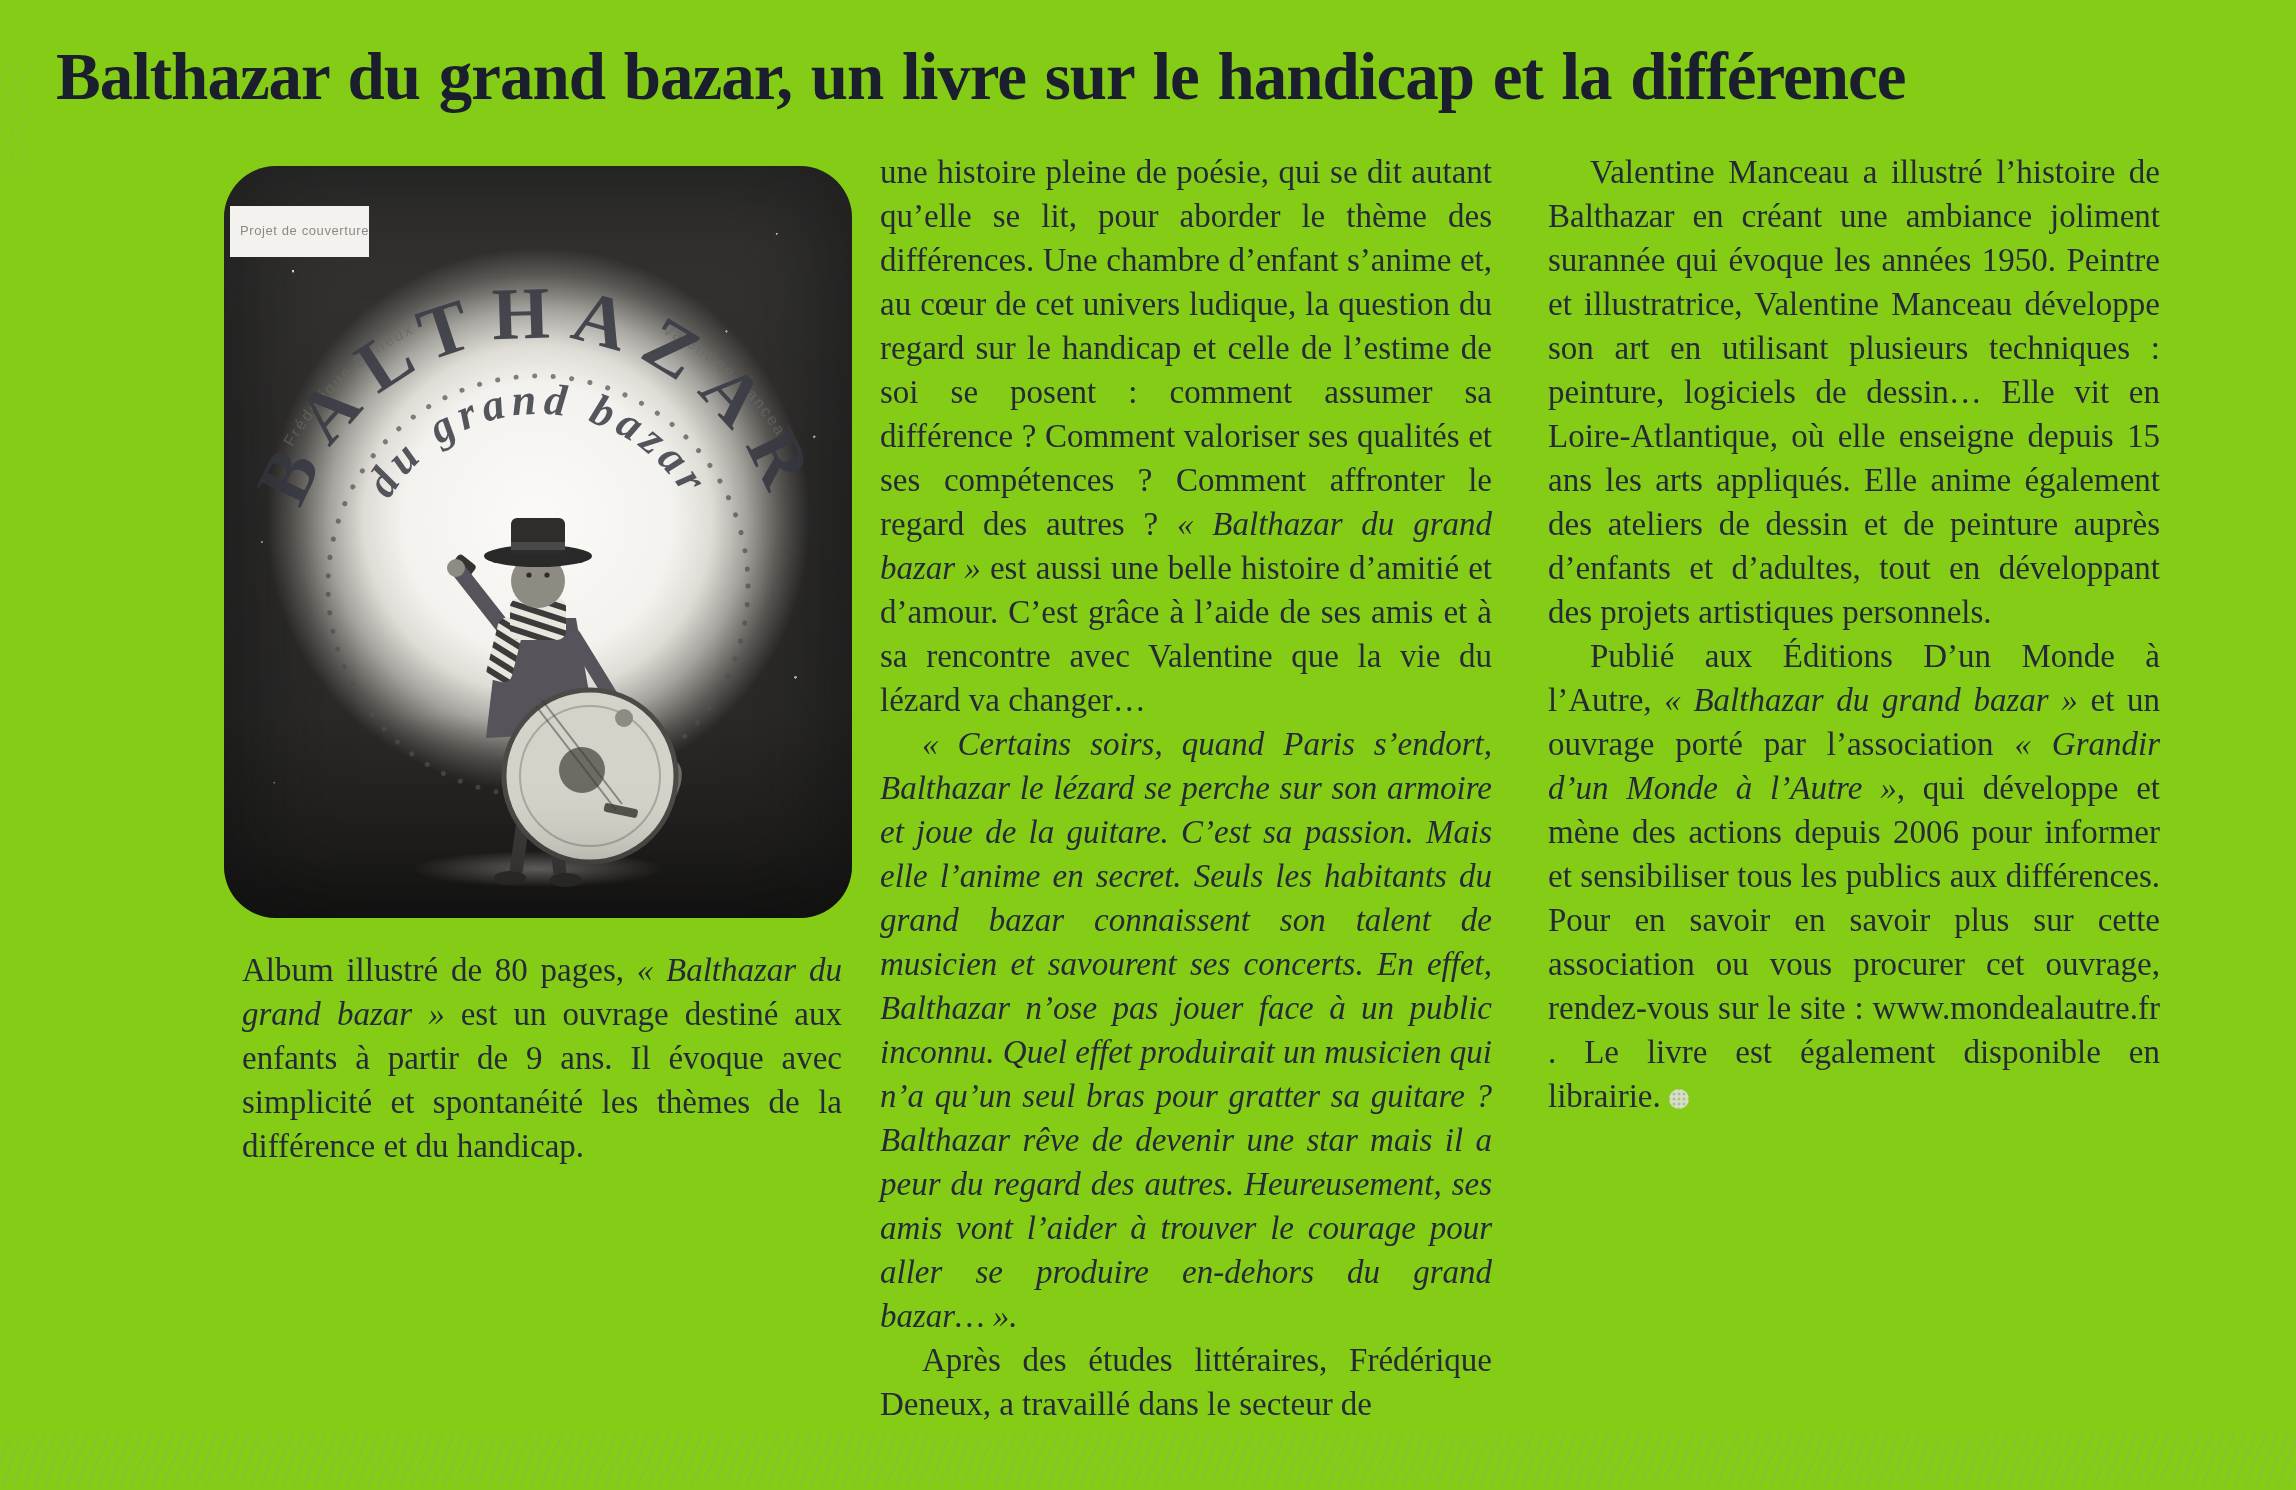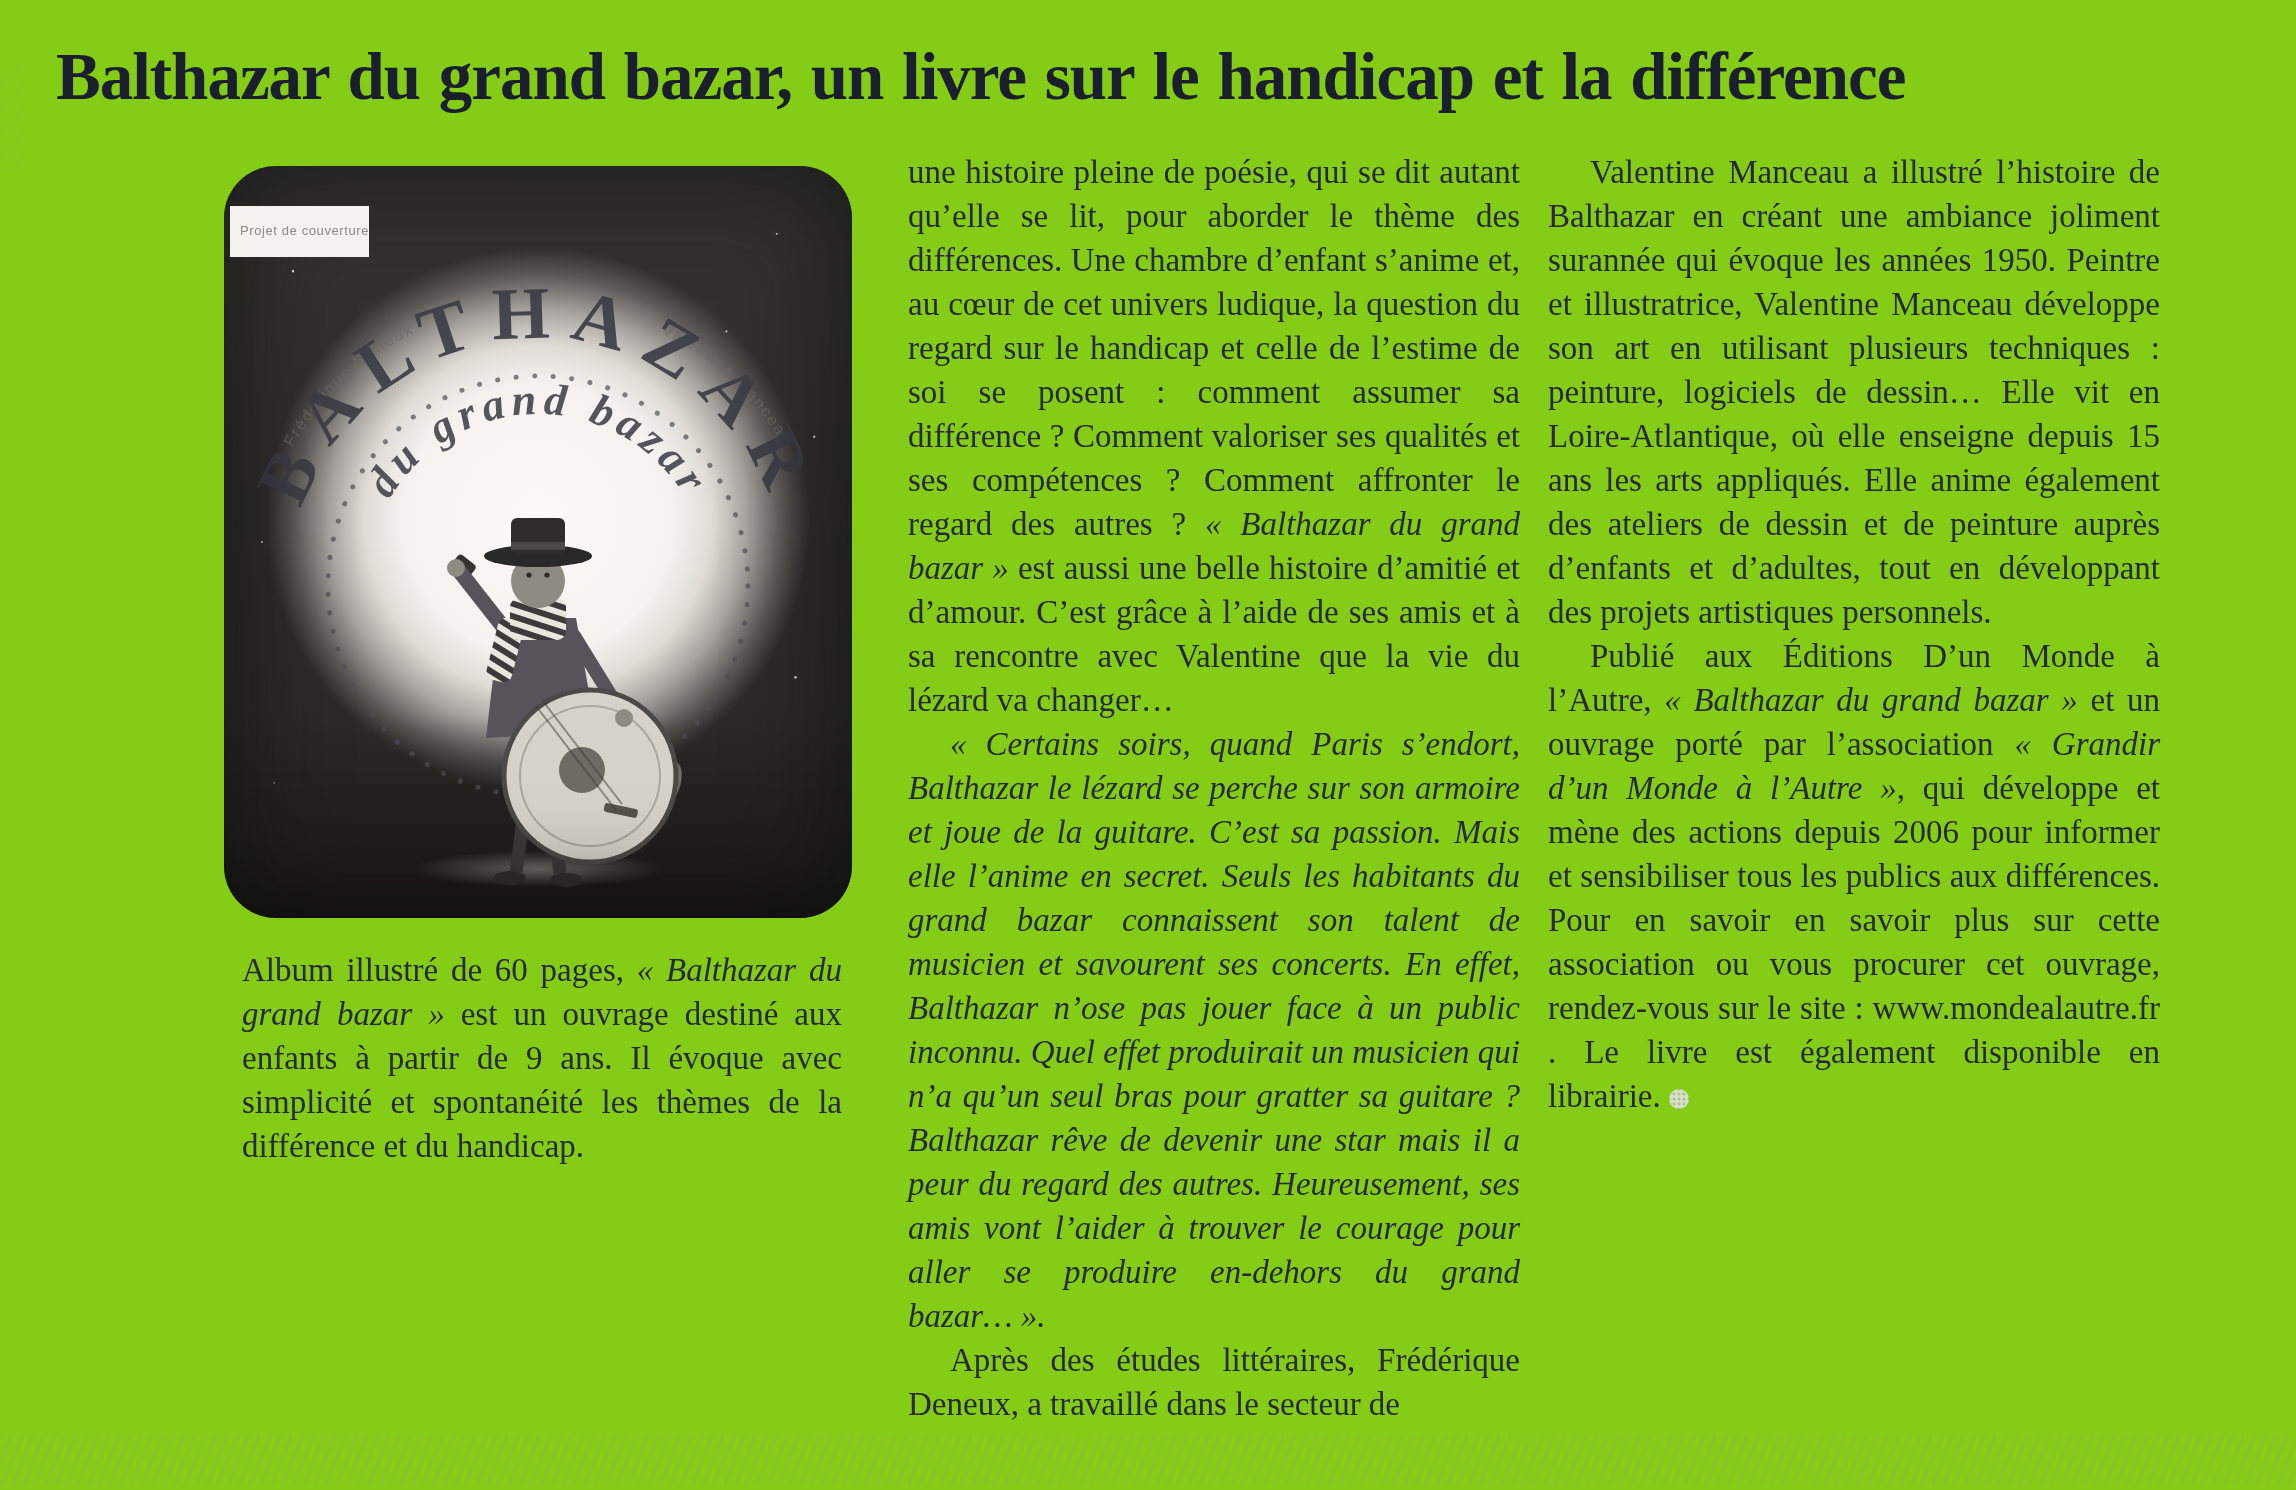--- a/index.html
+++ b/index.html
@@ -14,21 +14,21 @@
     position:absolute;left:56px;top:38px;margin:0;
     font-size:67px;font-weight:700;letter-spacing:-1px;word-spacing:3px;
     color:#1b1f2d;white-space:nowrap;
   }
   
   .col{position:absolute;font-size:33px;line-height:44px;}
   .col p{margin:0;text-align:justify;}
   .col p.ind{text-indent:42px;}
   .col em{font-style:italic;}
   .col-left{left:224px;top:166px;width:630px;}
-  .col-mid{left:908px;top:150px;width:612px;font-family:Liberation Serif, serif;}
+  .col-mid{left:880px;top:150px;width:612px;font-family:Liberation Serif, serif;}
   .col-right{left:1548px;top:150px;width:612px;}
   .caption{margin-top:30px;padding:0 12px 0 18px;}
   .caption p{margin:0;}
   
   .cover{
     position:relative;margin:0;width:628px;height:752px;border-radius:52px;
     background-color:#2c2b2a;
     background-image:
       radial-gradient(ellipse 180px 26px at 50% 93.5%, rgba(232,229,219,.40), rgba(232,229,219,0) 70%),
       linear-gradient(to top, rgba(20,19,18,.92) 0%, rgba(26,25,24,.68) 9%, rgba(30,29,28,0) 27%),
@@ -149,21 +149,21 @@
           <circle cx="358" cy="604" r="23" fill="#6e6b64"></circle>
           <rect x="380" y="640" width="34" height="9" rx="3" fill="#55524c" transform="rotate(12 397 644)"></rect>
           <line x1="312" y1="540" x2="392" y2="644" stroke="rgba(60,58,54,.5)" stroke-width="2"></line>
           <line x1="318" y1="534" x2="398" y2="638" stroke="rgba(60,58,54,.5)" stroke-width="2"></line>
           <circle cx="400" cy="552" r="9" fill="#8e8b83"></circle>
         </g>
       </svg>
     </figure>
 
     <div class="caption">
-      <p><span>Album illustré de 60 pages, </span><em>«&nbsp;Balthazar du grand bazar&nbsp;»</em><span> est un ouvrage destiné aux enfants à partir de 9 ans. Il évoque avec simplicité et spontanéité les thèmes de la différence et du handicap.</span></p>
+      <p><span>Album illustré de 80 pages, </span><em>«&nbsp;Balthazar du grand bazar&nbsp;»</em><span> est un ouvrage destiné aux enfants à partir de 9 ans. Il évoque avec simplicité et spontanéité les thèmes de la différence et du handicap.</span></p>
     </div>
   </section>
 
   <section class="col col-mid">
     <p><span>une histoire pleine de poésie, qui se dit autant qu’elle se lit, pour aborder le thème des différences. Une chambre d’enfant s’anime et, au cœur de cet univers ludique, la question du regard sur le handicap et celle de l’estime de soi se posent&nbsp;: comment assumer sa différence&nbsp;? Comment valoriser ses qualités et ses compétences&nbsp;? Comment affronter le regard des autres&nbsp;? </span><em>«&nbsp;Balthazar du grand bazar&nbsp;»</em><span> est aussi une belle histoire d’amitié et d’amour. C’est grâce à l’aide de ses amis et à sa rencontre avec Valentine que la vie du lézard va changer…</span></p>
     <p class="ind"><em>«&nbsp;Certains soirs, quand Paris s’endort, Balthazar le lézard se perche sur son armoire et joue de la guitare. C’est sa passion. Mais elle l’anime en secret. Seuls les habitants du grand bazar connaissent son talent de musicien et savourent ses concerts. En effet, Balthazar n’ose pas jouer face à un public inconnu. Quel effet produirait un musicien qui n’a qu’un seul bras pour gratter sa guitare&nbsp;? Balthazar rêve de devenir une star mais il a peur du regard des autres. Heureusement, ses amis vont l’aider à trouver le courage pour aller se produire en-dehors du grand bazar…&nbsp;».</em></p>
     <p class="ind"><span>Après des études littéraires, Frédérique Deneux, a travaillé dans le secteur de</span></p>
   </section>
 
   <section class="col col-right">

